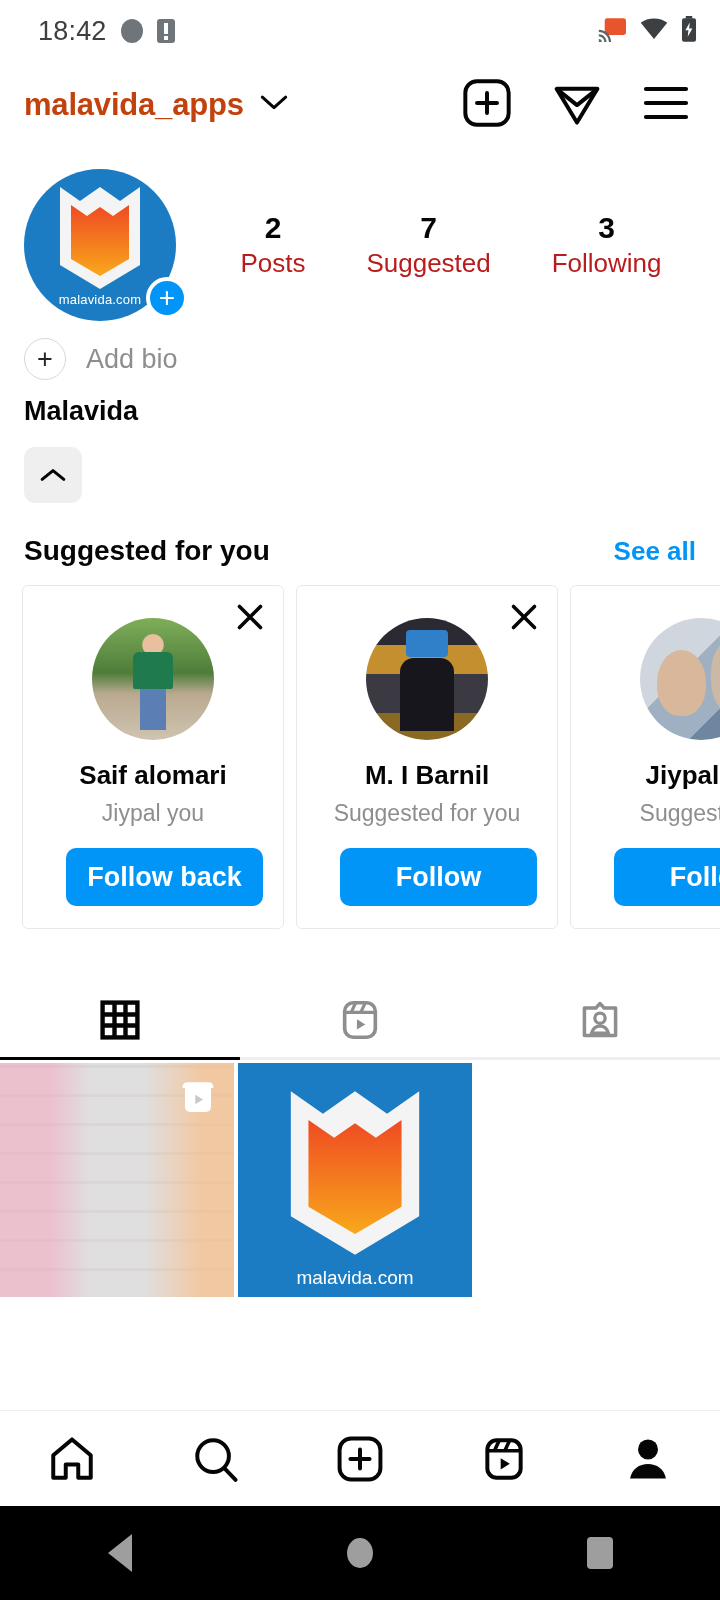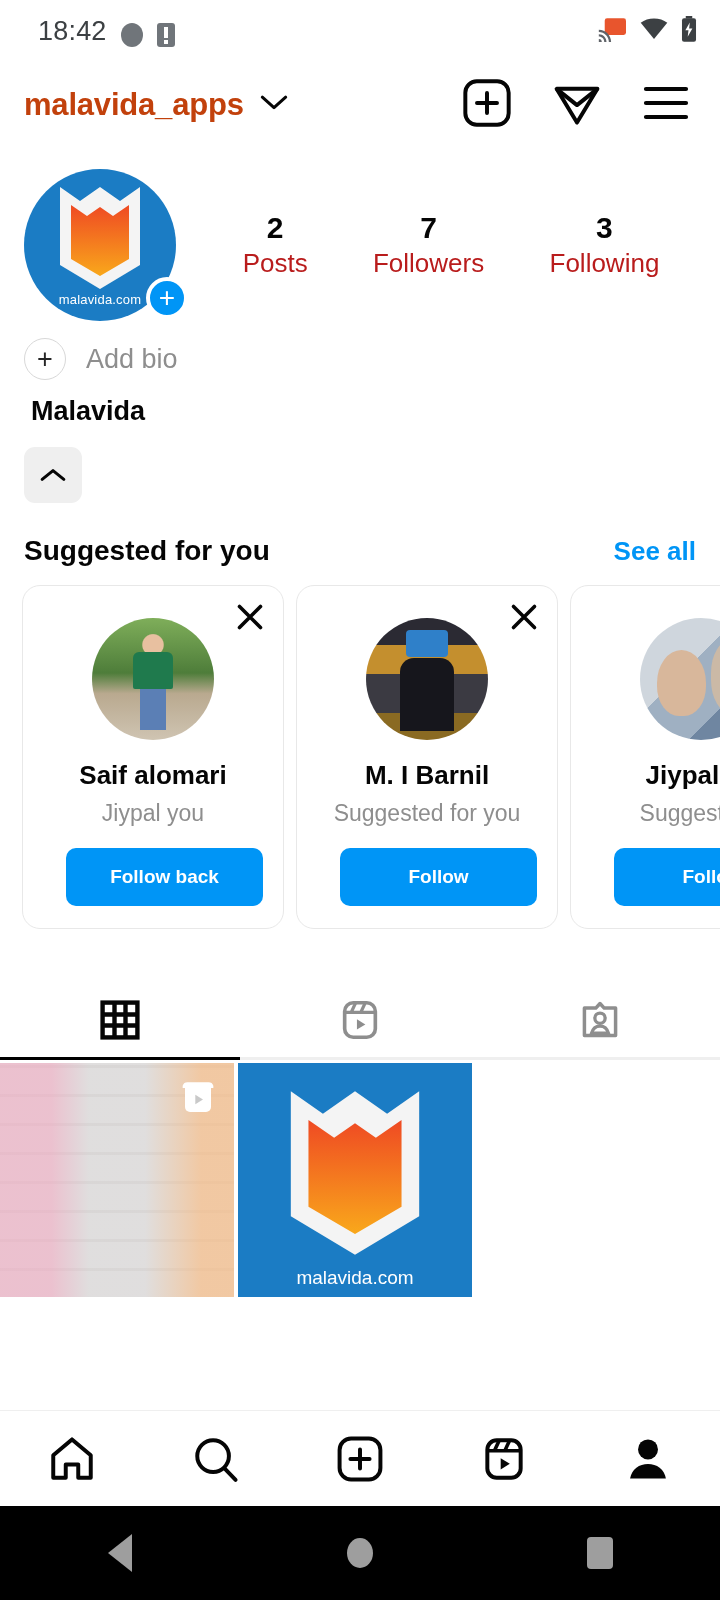--- a/index.html
+++ b/index.html
@@ -10,21 +10,21 @@
     overflow: hidden;
   }
   .phone { width: 720px; height: 1600px; position: relative; background:#fff; display:flex; flex-direction:column; }
 
   
   .statusbar {
     height: 62px; flex: 0 0 62px;
     display: flex; align-items: center; justify-content: space-between;
     padding: 0 22px 0 38px;
   }
-  .sb-left { display: flex; align-items: flex-end; gap: 14px; }
+  .sb-left { display: flex; align-items: center; gap: 14px; }
   .sb-time { font-size: 27px; color: #3c4043; letter-spacing: .2px; }
   .sb-dot { width: 22px; height: 24px; border-radius: 50%; background: #70757a; }
   .sb-sq { width: 18px; height: 24px; border-radius: 3px; background: #70757a; position: relative; }
   .sb-sq:after { content:""; position:absolute; left:7px; top:4px; width:4px; height:11px; background:#fff; }
   .sb-sq:before { content:""; position:absolute; left:7px; top:17px; width:4px; height:4px; background:#fff; }
   .sb-right { display: flex; align-items: center; gap: 12px; }
 
   
   .header {
     height: 86px; flex: 0 0 86px;
@@ -60,21 +60,21 @@
   .stat-label { font-size: 26px; color: #b91c1c; line-height: 1.35; }
 
   
   .bio-add { display: flex; align-items: center; gap: 20px; padding: 14px 24px 0 24px; }
   .bio-plus {
     width: 42px; height: 42px; border-radius: 50%; border: 1.6px solid #d8d8d8;
     display: flex; align-items: center; justify-content: center;
     color: #262626; font-size: 27px; line-height: 1;
   }
   .bio-add-label { font-size: 27px; color: #8e8e8e; }
-  .fullname { padding: 16px 24px 0 24px; font-size: 27px; font-weight: bold; color: #050505; margin-left: 7px; }
+  .fullname { padding: 16px 24px 0 24px; font-size: 27px; font-weight: bold; color: #050505; }
 
   
   .actions { display: flex; gap: 14px; padding: 20px 24px 0 24px; }
   .btn {
     background: #efefef; border-radius: 11px; height: 56px;
     display: flex; align-items: center; justify-content: center;
     font-size: 26px; font-weight: bold; color: #050505;
   }
   .btn-grow { flex: 1; }
   .btn-icon { width: 58px; flex: 0 0 58px; }
@@ -82,36 +82,36 @@
   
   .sugg-head {
     display: flex; align-items: baseline; justify-content: space-between;
     padding: 32px 24px 0 24px;
   }
   .sugg-title { font-size: 28px; font-weight: bold; color: #050505; }
   .sugg-seeall { font-size: 26px; color: #0095f6; font-weight: bold; }
   .cards { display: flex; gap: 12px; padding: 18px 0 0 22px; overflow: hidden; }
   .card {
     flex: 0 0 262px; height: 344px;
-    border: 1px solid #e8e8e8; border-radius: 18px; background: #fff;
+    border: 1px solid #e8e8e8; border-radius: 6px; background: #fff;
     position: relative; display: flex; flex-direction: column; align-items: center;
     padding-top: 32px;
   }
   .card-x {
     position: absolute; top: 14px; right: 16px; width: 34px; height: 34px;
     display: flex; align-items: center; justify-content: center;
   }
   .card-av { width: 122px; height: 122px; border-radius: 50%; overflow: hidden; position: relative; }
   .card-name { margin-top: 20px; font-size: 26px; font-weight: bold; color: #050505; white-space: nowrap; }
   .card-sub { margin-top: 9px; font-size: 23px; color: #8e8e8e; white-space: nowrap; }
   .card-btn {
     position: absolute; left: 20px; right: 20px; bottom: 22px; height: 58px;
     background: #0095f6; border-radius: 10px; color: #fff;
     display: flex; align-items: center; justify-content: center;
-    font-size: 19px; font-weight: bold; white-space: nowrap; margin-left: 23px;
+    font-size: 27px; font-weight: bold; white-space: nowrap; margin-left: 23px;
   }
 
   
   .ph-saif { background:
       radial-gradient(circle at 50% 22%, #e8c0a0 0 9%, transparent 10%),
       linear-gradient(#7fae5a, #4e7d3a 45%, #b9a98f 62%, #cfc4b2 100%); position:relative; width:100%; height:100%; }
   .ph-saif:after { content:""; position:absolute; left:34%; top:28%; width:32%; height:30%; background:#1f7a4d; border-radius:6px 6px 2px 2px; }
   .ph-saif:before { content:""; position:absolute; left:39%; top:58%; width:22%; height:34%; background:#5b7fb5; }
   .ph-barnil { background: linear-gradient(#2b2a33 0 22%, #c48f2e 22% 46%, #3b3a42 46% 78%, #8a6a22 78% 100%); position:relative; width:100%; height:100%; }
   .ph-barnil:after { content:""; position:absolute; left:33%; top:10%; width:34%; height:22%; background:#2f80c9; border-radius:4px; }
@@ -263,21 +263,21 @@
       </div>
       <div class="add-badge">+</div>
     </div>
     <div class="stats">
       <div class="stat">
         <div class="stat-num">2</div>
         <div class="stat-label">Posts</div>
       </div>
       <div class="stat">
         <div class="stat-num">7</div>
-        <div class="stat-label">Followers</div>
+        <div class="stat-label">Suggested</div>
       </div>
       <div class="stat">
         <div class="stat-num">3</div>
         <div class="stat-label">Following</div>
       </div>
     </div>
   </div>
 
   <div class="bio-add">
     <span class="bio-plus">+</span>

